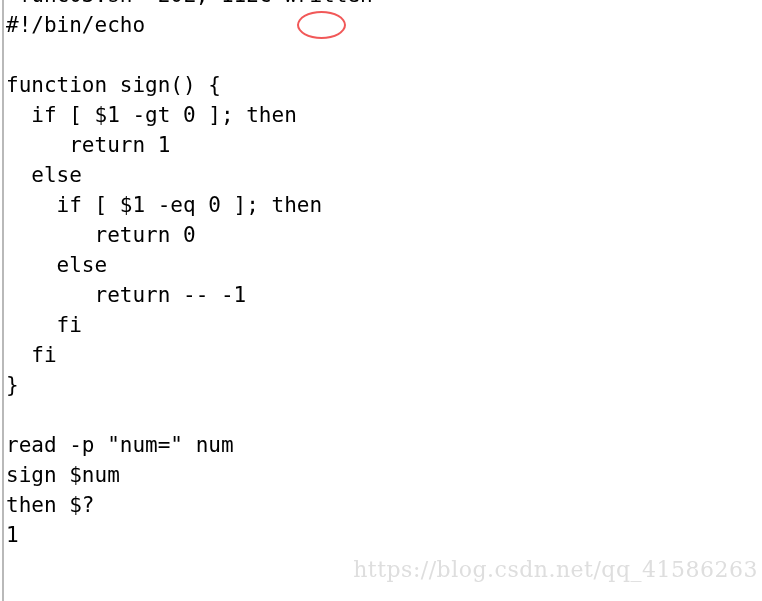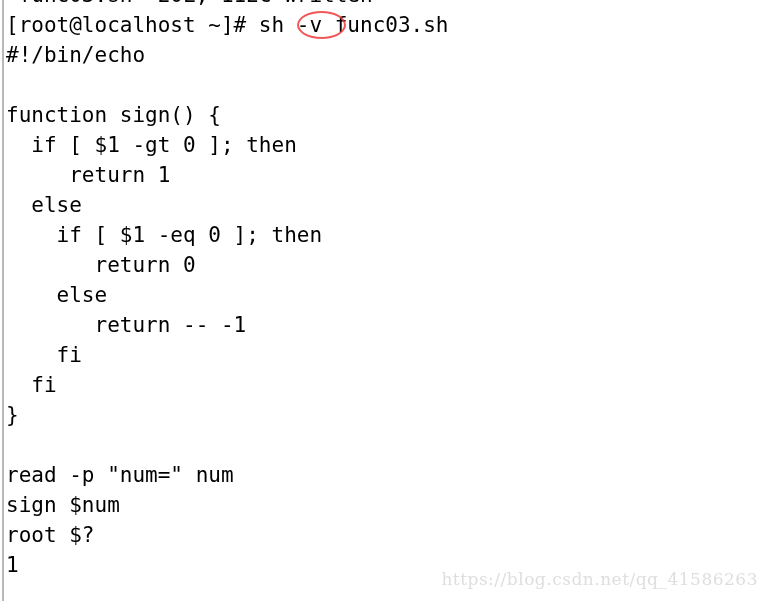--- a/index.html
+++ b/index.html
@@ -67,61 +67,60 @@
     border: 2px solid #ee3333;
     border-radius: 50%;
     box-sizing: border-box;
     opacity: 0.82;
     pointer-events: none;
   }
   
   #watermark {
     position: absolute;
     right: 4px;
-    bottom: 12px;
+    bottom: 19px;
     font-family: "DejaVu Serif", "Liberation Serif", serif;
-    font-size: 17px;
+    font-size: 22px;
     color: #dedede;
     letter-spacing: 0.5px;
     white-space: pre;
     margin-left: 44px;
   }
 </style>
 </head>
 <body>
 
 <div id="screen">
 
   <div id="left-rule"></div>
 
   <div id="term">
 
     <div class="line clipped">
       <span class="inner">"func03.sh" 20L, 112C written</span>
     </div>
 
-    <div class="line">[root@localhost ~]# sh -v func03.sh</div>
 
     <div class="line">#!/bin/echo</div>
     <div class="line blank"></div>
     <div class="line">function sign() {</div>
     <div class="line">  if [ $1 -gt 0 ]; then</div>
     <div class="line">     return 1</div>
     <div class="line">  else</div>
     <div class="line">    if [ $1 -eq 0 ]; then</div>
     <div class="line">       return 0</div>
     <div class="line">    else</div>
     <div class="line">       return -- -1</div>
     <div class="line">    fi</div>
     <div class="line">  fi</div>
     <div class="line">}</div>
     <div class="line blank"></div>
     <div class="line">read -p "num=" num</div>
     <div class="line">sign $num</div>
-    <div class="line">root $?</div>
+    <div class="line">then $?</div>
     <div class="line">1</div>
 
   </div>
 
   <div id="v-ellipse"></div>
 
   <div id="watermark">https://blog.csdn.net/qq_41586263</div>
 
 </div>
 

